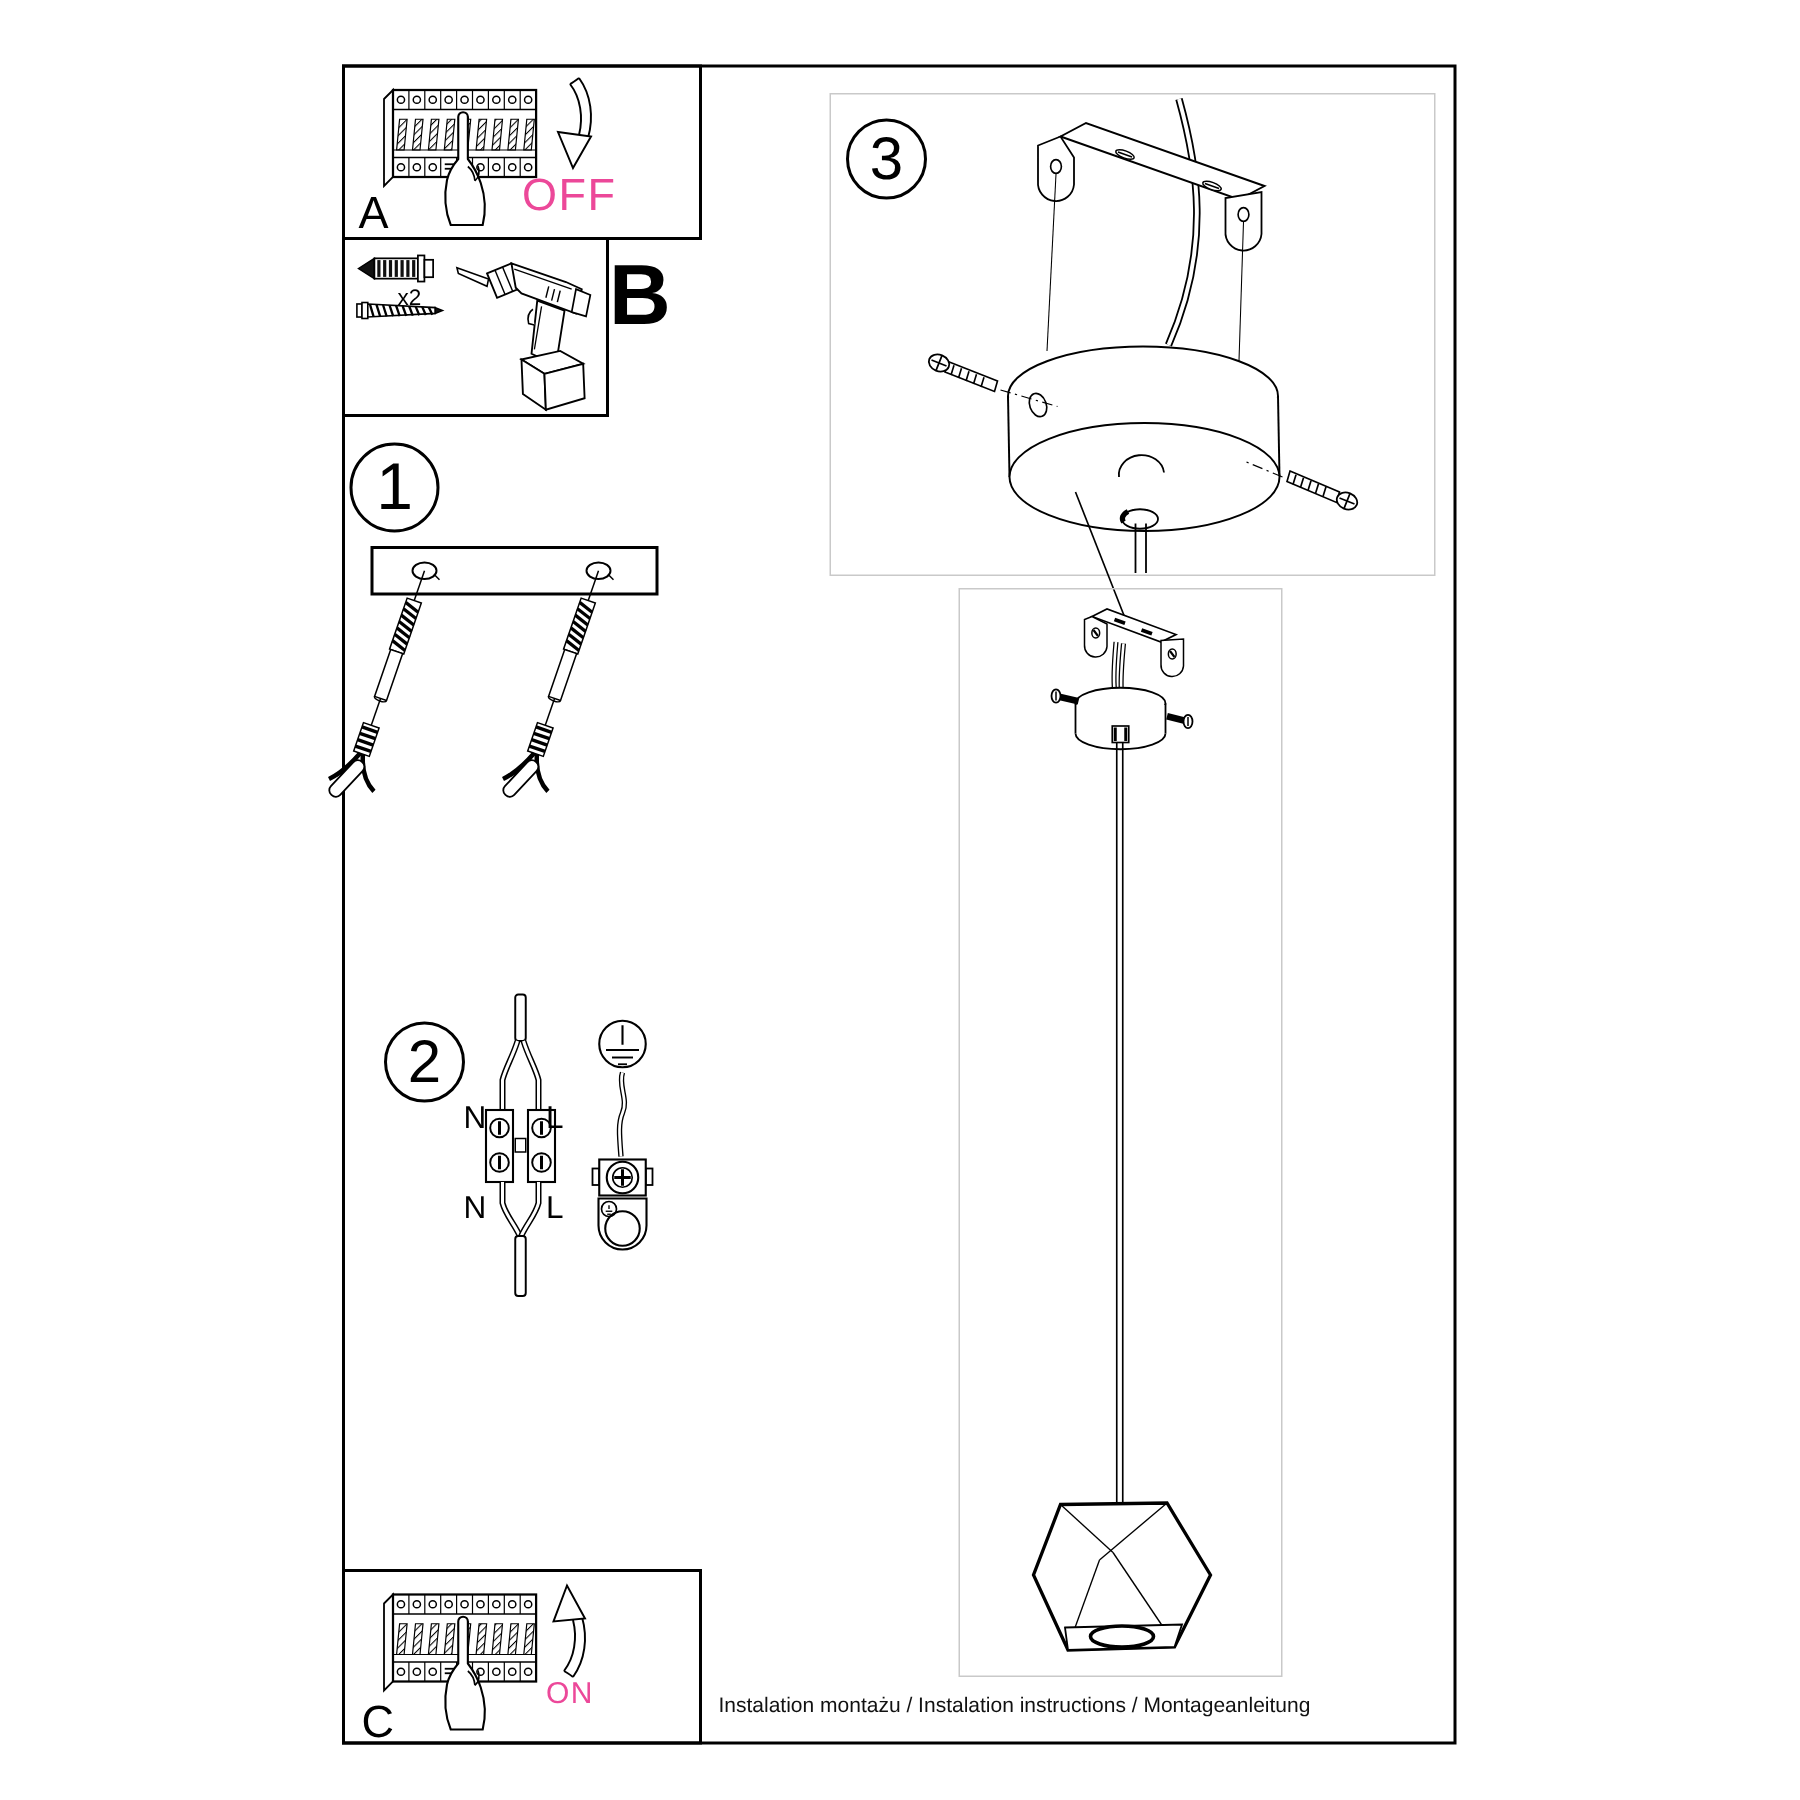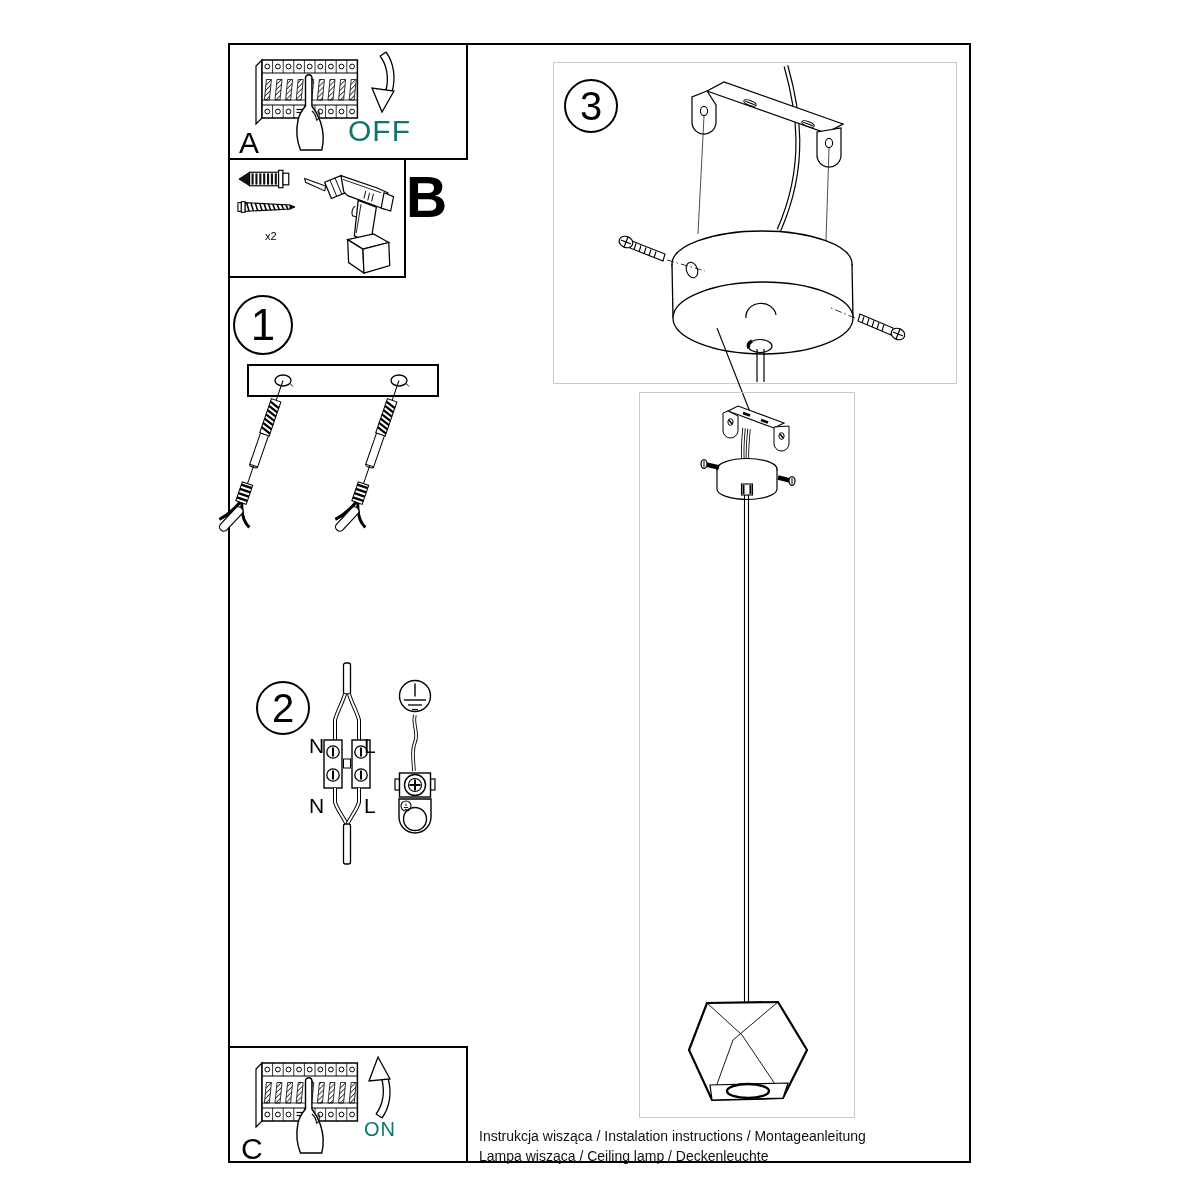--- a/index.html
+++ b/index.html
@@ -4,23 +4,23 @@
 <style>
   html,body{margin:0;padding:0;background:#fff;}
   .page{position:relative;width:1200px;height:1200px;background:#fff;overflow:hidden;
         font-family:"Liberation Sans",sans-serif;color:#000;}
   .abs{position:absolute;}
   .solid-box{position:absolute;border:2px solid #000;box-sizing:border-box;background:transparent;}
   .gray-box{position:absolute;border:1px solid #c9c9c9;box-sizing:border-box;}
   .outer-frame{position:absolute;left:228px;top:43px;width:743px;height:1120px;
                border:2px solid #000;box-sizing:border-box;}
   .letter{position:absolute;font-size:30px;line-height:1;color:#000;}
-  .action{position:absolute;font-size:30px;line-height:1;letter-spacing:1px;color:#0f766e;}
+  .action{position:absolute;font-size:30px;line-height:1;letter-spacing:1px;color:#ec4899;}
   .big-letter{position:absolute;font-size:57px;font-weight:bold;line-height:1;color:#000;}
-  .qty{position:absolute;font-size:11px;line-height:1;color:#000;margin-top:40px;}
+  .qty{position:absolute;font-size:15px;line-height:1;color:#000;}
   .num-circle{position:absolute;border:2px solid #000;border-radius:50%;background:#fff;
               display:flex;align-items:center;justify-content:center;color:#000;}
   .wire-label{position:absolute;font-size:21px;line-height:1;color:#000;}
   .footer{position:absolute;left:479px;top:1127px;font-size:14px;line-height:19.5px;color:#111;}
   svg.abs{overflow:visible;}
 </style>
 </head>
 <body>
 
 <div class="page">
@@ -356,17 +356,16 @@
       <use href="#sym-breaker"></use>
     </svg>
   <svg class="abs" style="left:366px;top:1054px" width="36" height="66" viewBox="0 0 36 66" fill="none" stroke="#000">
     <path d="M16,64 C24,53 26,38 22,24" stroke-width="1.3"></path>
     <path d="M10,60 C17,51 19,38 16,26" stroke-width="1.3"></path>
     <path d="M16,64 C14,62.5 12,61 10,60" stroke-width="1.3"></path>
     <polygon points="24,25 12,3 3,27" fill="#fff" stroke-width="1.3"></polygon>
   </svg>
 
   <div class="footer">
-    <div>Instrukcja wisząca / Instalation instructions / Montageanleitung</div>
-    <div>Lampa wisząca / Ceiling lamp / Deckenleuchte</div>
+    <div>Instalation montażu / Instalation instructions / Montageanleitung</div>
   </div>
 
 </div>
 
 </body></html>

